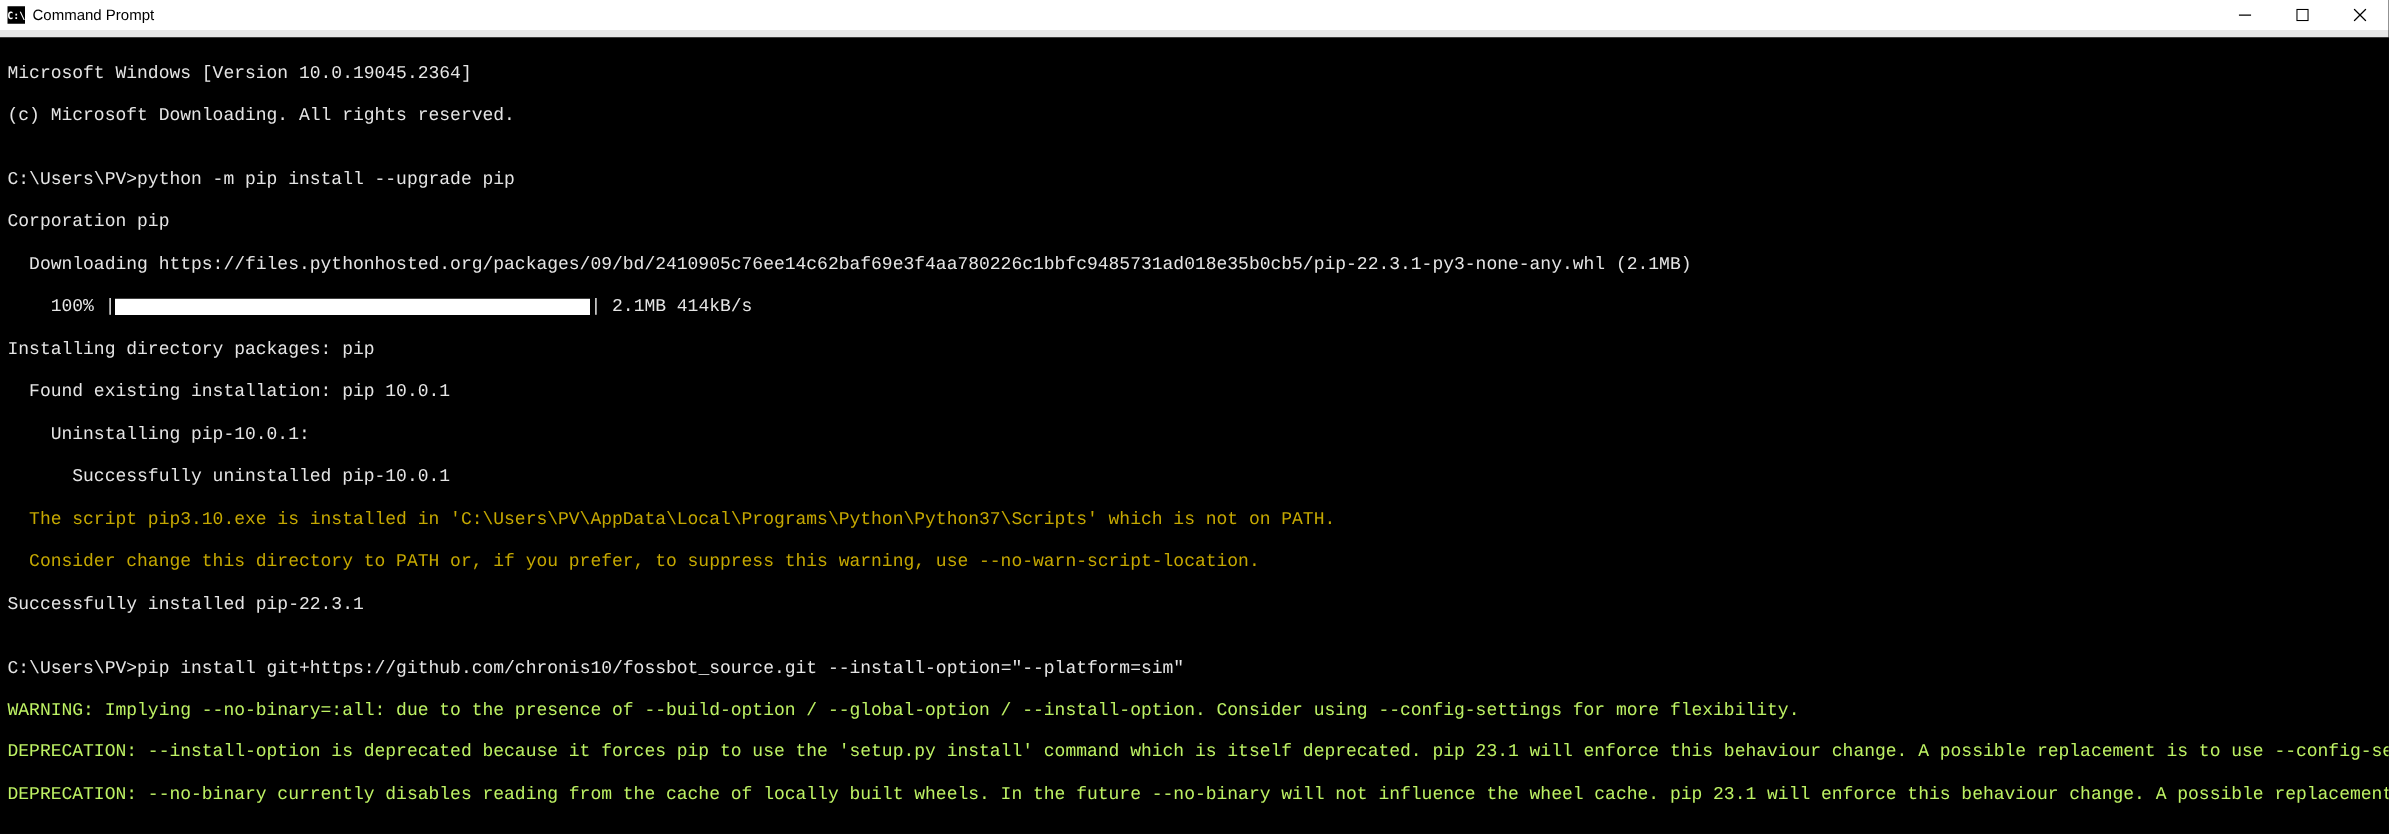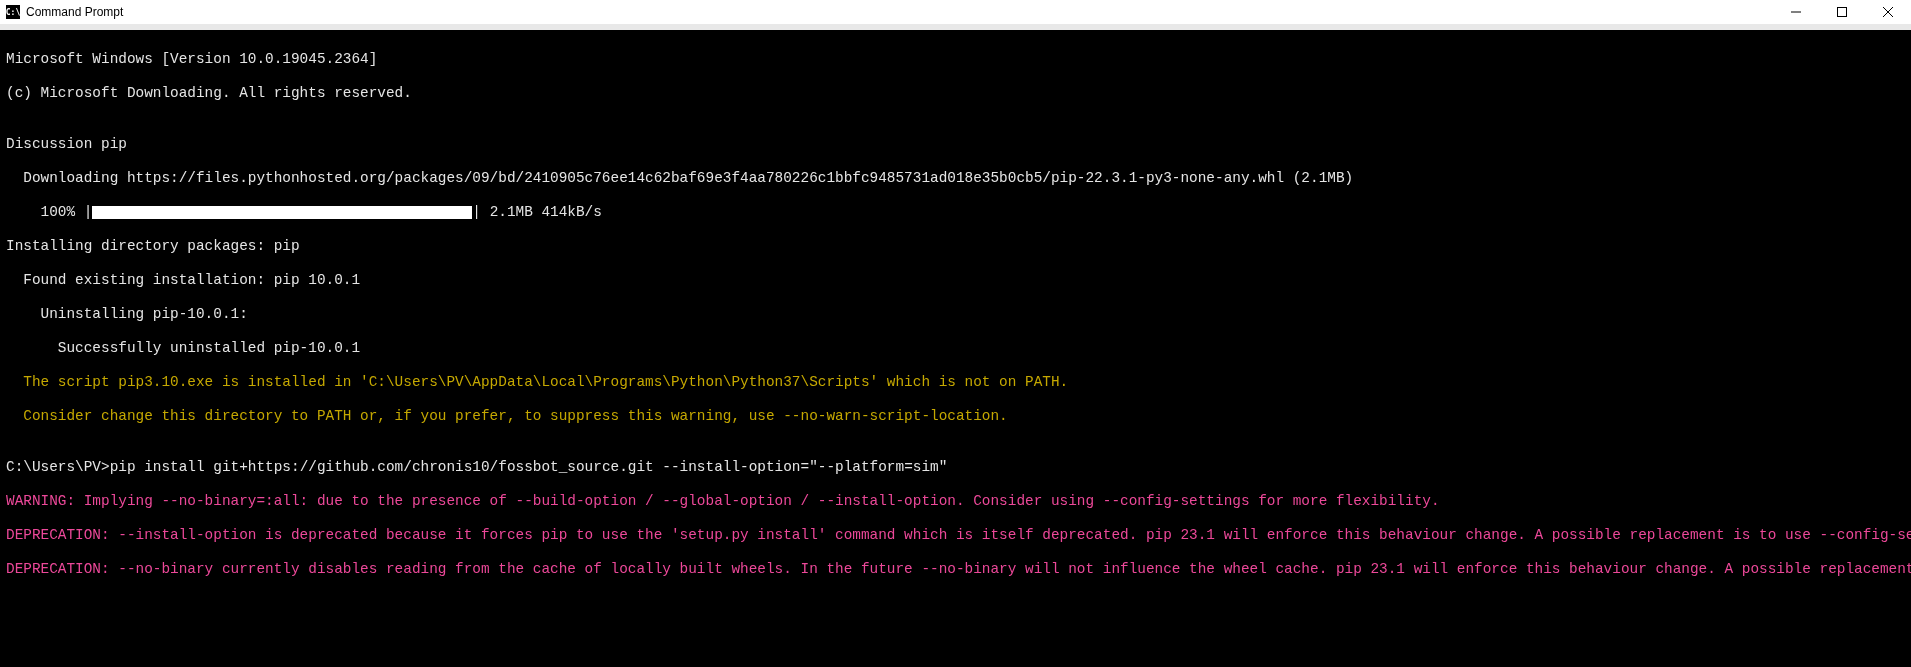--- a/index.html
+++ b/index.html
@@ -64,21 +64,21 @@
     line-height: 1.18;
     white-space: pre;
     font-size: 14.4px;
     letter-spacing: 0px;
     height: calc(667px - 30px);
     overflow: hidden;
   }
   .line { white-space: pre; }
   .white { color: #e5e5e5; }
   .yellow { color: #c5a800; }
-  .orange { color: #ec4899; }
+  .orange { color: #bef264; }
   .progress-bar {
     display: inline-block;
     width: 380px;
     height: 13px;
     background: #ffffff;
     vertical-align: middle;
   }
 </style>
 </head>
 <body>
@@ -106,29 +106,31 @@
         </svg>
     </div>
   </div>
 </div>
 <div class="transition-strip"></div>
 
 <div class="terminal">
 <div class="line white">Microsoft Windows [Version 10.0.19045.2364]</div>
 <div class="line white">(c) Microsoft Downloading. All rights reserved.</div>
 <div class="line"></div>
-<div class="line white">Discussion pip</div>
+<div class="line white"><span>C:\Users\PV&gt;</span><span>python -m pip install --upgrade pip</span></div>
+<div class="line white">Corporation pip</div>
 <div class="line white">  Downloading https://files.pythonhosted.org/packages/09/bd/2410905c76ee14c62baf69e3f4aa780226c1bbfc9485731ad018e35b0cb5/pip-22.3.1-py3-none-any.whl (2.1MB)</div>
 <div class="line white"><span>    100% |</span><span class="progress-bar"></span><span>| 2.1MB 414kB/s</span></div>
 <div class="line white">Installing directory packages: pip</div>
 <div class="line white">  Found existing installation: pip 10.0.1</div>
 <div class="line white">    Uninstalling pip-10.0.1:</div>
 <div class="line white">      Successfully uninstalled pip-10.0.1</div>
 <div class="line yellow">  The script pip3.10.exe is installed in 'C:\Users\PV\AppData\Local\Programs\Python\Python37\Scripts' which is not on PATH.</div>
 <div class="line yellow">  Consider change this directory to PATH or, if you prefer, to suppress this warning, use --no-warn-script-location.</div>
+<div class="line white">Successfully installed pip-22.3.1</div>
 <div class="line"></div>
 <div class="line white"><span>C:\Users\PV&gt;</span><span>pip install git+https://github.com/chronis10/fossbot_source.git --install-option="--platform=sim"</span></div>
 <div class="line orange">WARNING: Implying --no-binary=:all: due to the presence of --build-option / --global-option / --install-option. Consider using --config-settings for more flexibility.</div>
 <div class="line orange">DEPRECATION: --install-option is deprecated because it forces pip to use the 'setup.py install' command which is itself deprecated. pip 23.1 will enforce this behaviour change. A possible replacement is to use --config-settings. Discussion can be found at https://github.com/pypa/pip/issues/11358</div>
 <div class="line orange">DEPRECATION: --no-binary currently disables reading from the cache of locally built wheels. In the future --no-binary will not influence the wheel cache. pip 23.1 will enforce this behaviour change. A possible replacement is to use the --no-cache-dir option. You can use the flag --use-feature=no-binary-enable-wheel-cache to test the upcoming behaviour. Discussion can be found at https://github.com/pypa/pip/issues/11453</div>
 <div class="line"></div>
 
 
 
 

